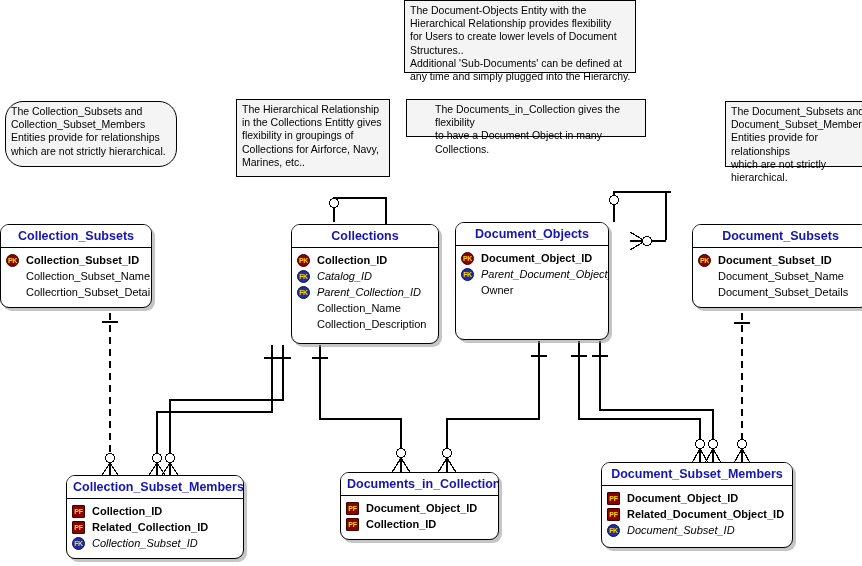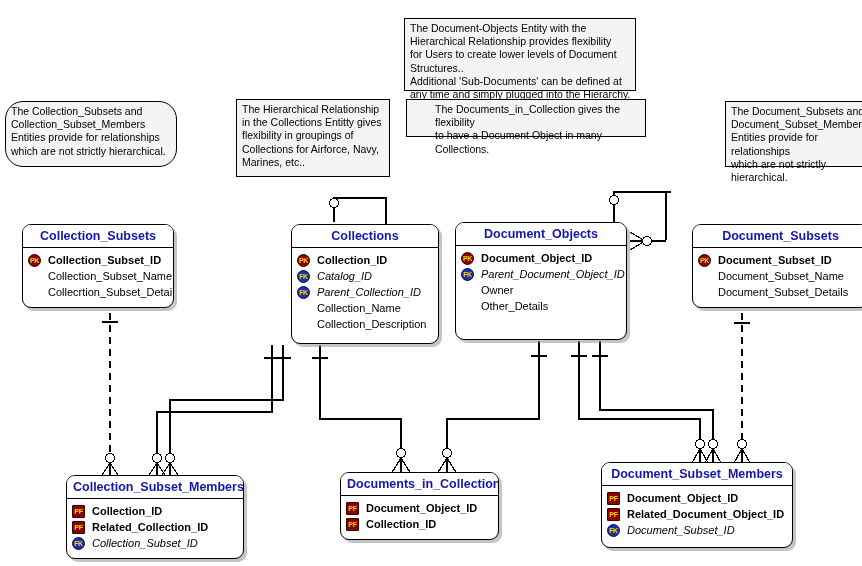--- a/index.html
+++ b/index.html
@@ -194,21 +194,21 @@
         <path d="M 592 356 L 608 356"></path>
         <circle cx="713" cy="444" r="4.5" fill="#ffffff"></circle>
         <path d="M 713 449 L 703 466"></path>
         <path d="M 713 449 L 713 466"></path>
         <path d="M 713 449 L 723 466"></path>
       </g>
 
     </g>
   </svg>
 
-  <div class="note" style="left:404px;top:18px;width:232px;height:73px;">The Document-Objects Entity with the
+  <div class="note" style="left:404px;top:0;width:232px;height:73px;">The Document-Objects Entity with the
 Hierarchical Relationship provides flexibility
 for Users to create lower levels of Document
 Structures..
 Additional 'Sub-Documents' can be defined at
 any time and simply plugged into the Hierarchy.</div>
 
   <div class="note" style="left:5px;top:101px;width:172px;height:66px;border-radius:18px;">The Collection_Subsets and
 Collection_Subset_Members
 Entities provide for relationships
 which are not strictly hierarchical.</div>
@@ -220,21 +220,21 @@
 Marines, etc..</div>
 
   <div class="note" style="left:406px;top:99px;width:240px;height:38px;padding-left:28px;">The Documents_in_Collection gives the flexibility
 to have a Document Object in many Collections.</div>
 
   <div class="note" style="left:685px;top:101px;width:159px;height:66px;margin-left:40px;">The Document_Subsets and
 Document_Subset_Members
 Entities provide for relationships
 which are not strictly hierarchical.</div>
 
-  <div class="entity" style="left:22px;top:224px;width:152px;height:84px;">
+  <div class="entity" style="left:0;top:224px;width:152px;height:84px;">
     <div class="ent-title">Collection_Subsets</div>
     <div class="ent-body">
       <div class="attr pk">
         <span class="keycell">
           <span class="badge pk">
               <span class="g">PK</span>
             </span>
         </span>
         <span class="lbl">Collection_Subset_ID</span>
       </div>
@@ -280,21 +280,21 @@
         <span class="keycell"></span>
         <span class="lbl">Collection_Name</span>
       </div>
       <div class="attr plain">
         <span class="keycell"></span>
         <span class="lbl">Collection_Description</span>
       </div>
     </div>
   </div>
 
-  <div class="entity" style="left:455px;top:222px;width:172px;height:118px;">
+  <div class="entity" style="left:455px;top:222px;width:154px;height:118px;">
     <div class="ent-title">Document_Objects</div>
     <div class="ent-body">
       <div class="attr pk">
         <span class="keycell">
           <span class="badge pk">
               <span class="g">PK</span>
             </span>
         </span>
         <span class="lbl">Document_Object_ID</span>
       </div>
@@ -303,24 +303,20 @@
           <span class="badge fk">
               <span class="g">FK</span>
             </span>
         </span>
         <span class="lbl">Parent_Document_Object_ID</span>
       </div>
       <div class="attr plain">
         <span class="keycell"></span>
         <span class="lbl">Owner</span>
       </div>
-      <div class="attr plain">
-        <span class="keycell"></span>
-        <span class="lbl">Other_Details</span>
-      </div>
     </div>
   </div>
 
   <div class="entity" style="left:692px;top:224px;width:177px;height:84px;">
     <div class="ent-title">Document_Subsets</div>
     <div class="ent-body">
       <div class="attr pk">
         <span class="keycell">
           <span class="badge pk">
               <span class="g">PK</span>

